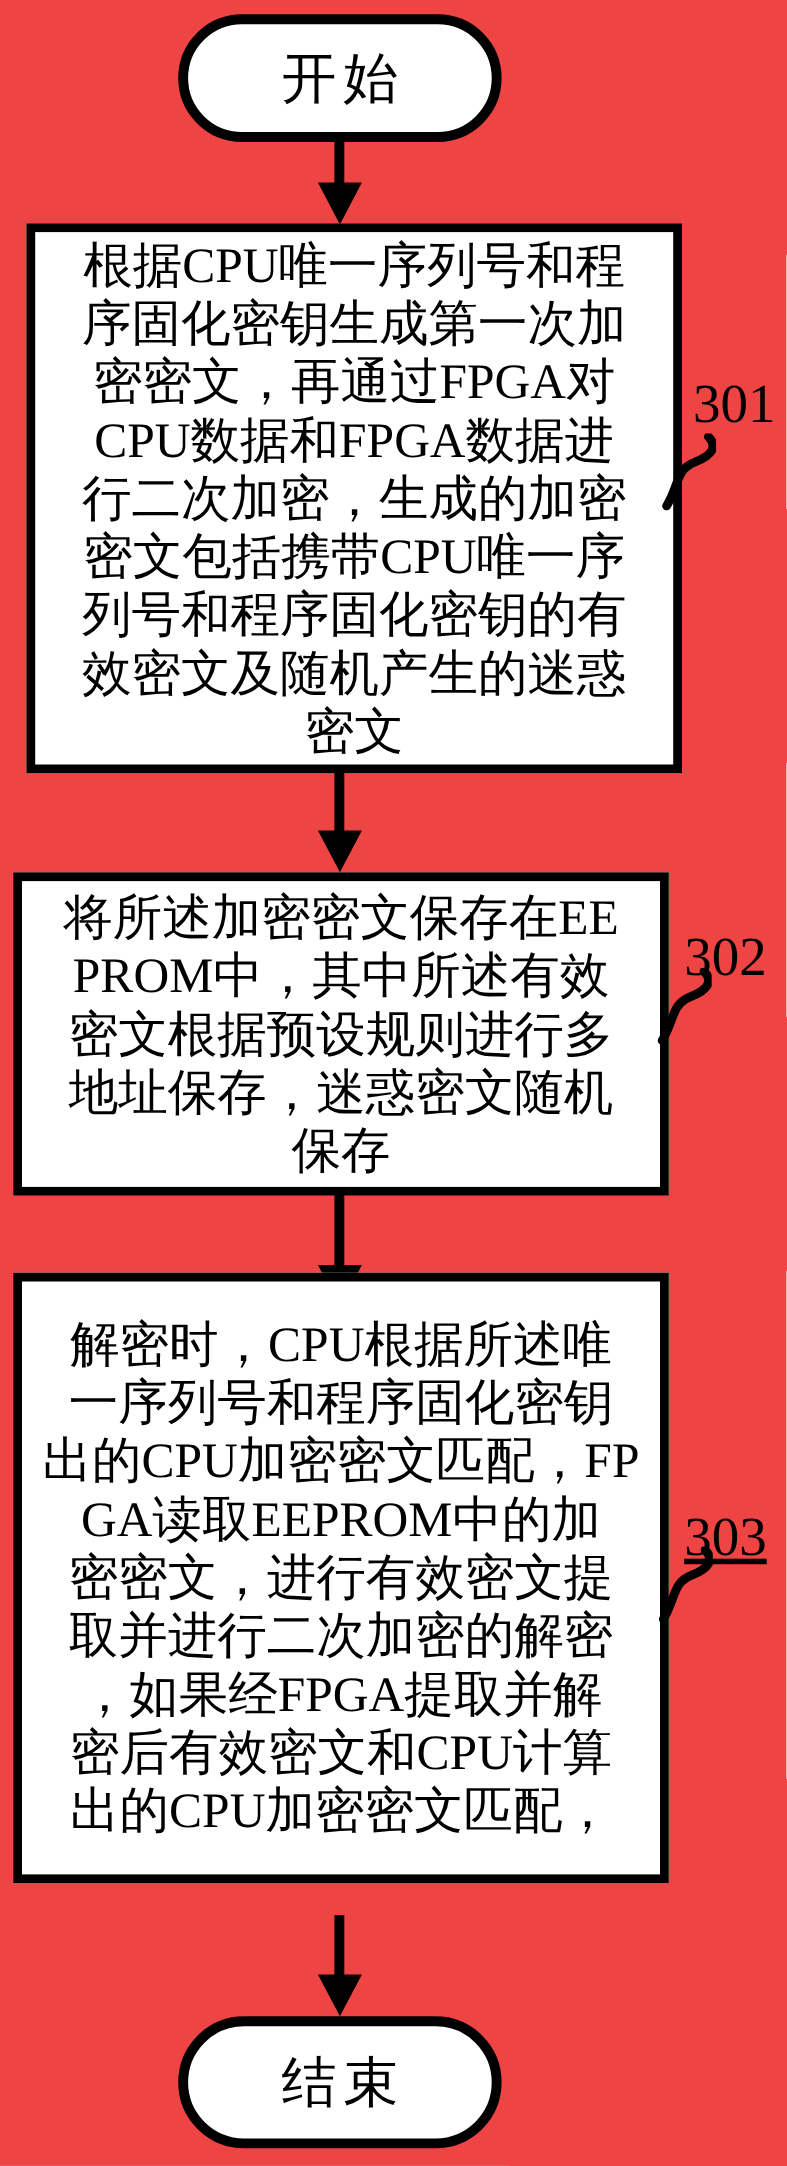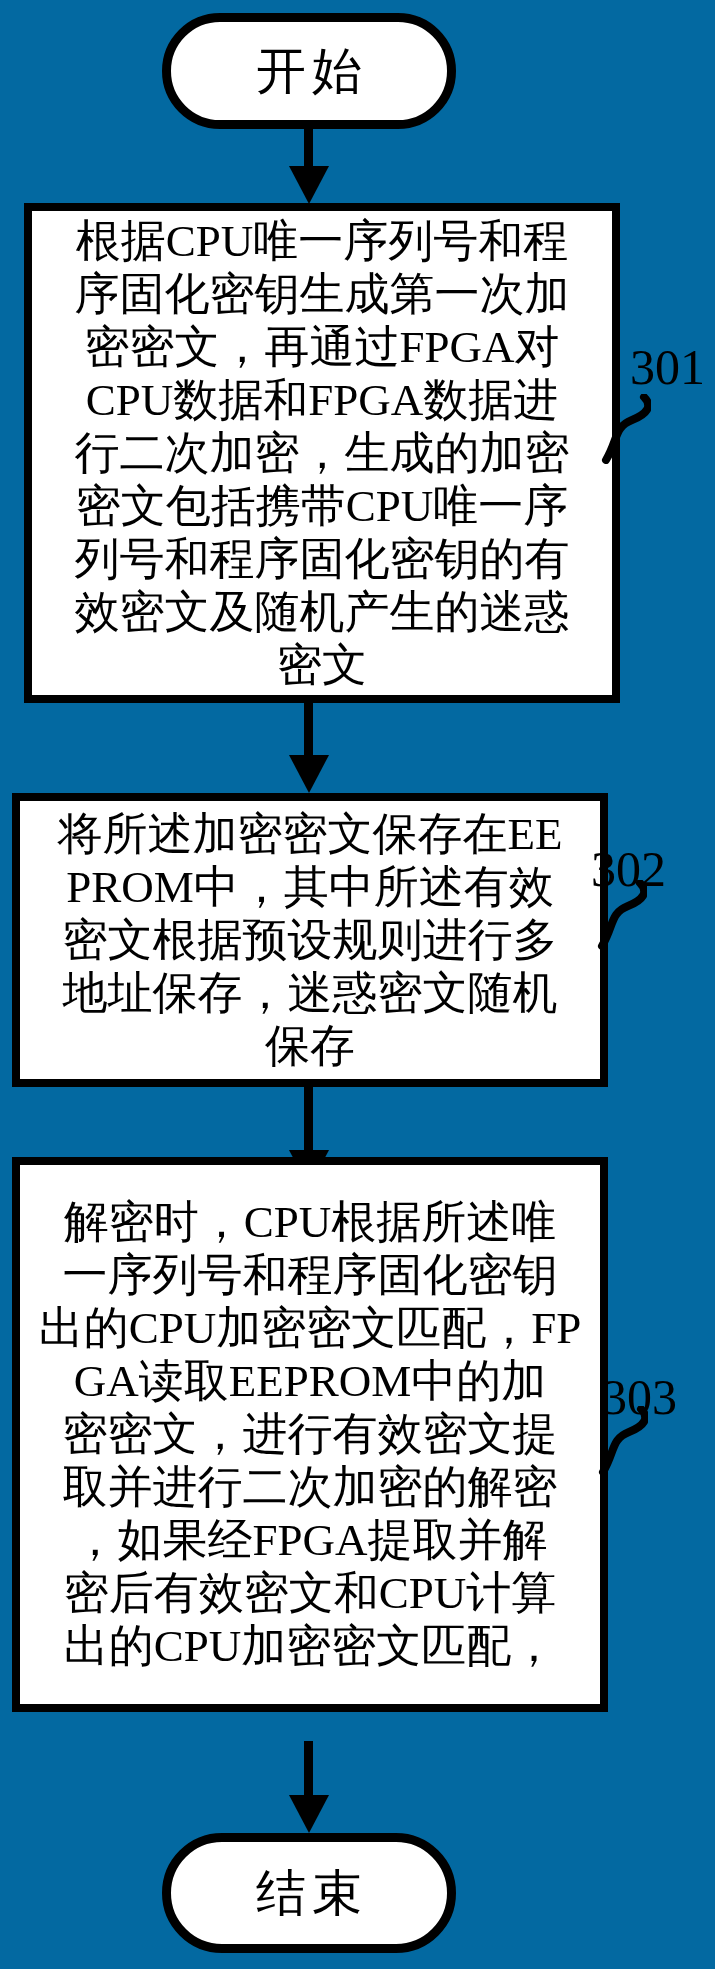--- a/index.html
+++ b/index.html
@@ -1,21 +1,21 @@
 <!DOCTYPE html>
 <html><head>
 <meta charset="utf-8">
 <style>
   * { margin: 0; padding: 0; box-sizing: border-box; }
   html, body { background: #ffffff; }
   .canvas {
     position: relative;
     width: 715px;
     height: 1969px;
-    background: #0369a1;
+    background: #ef4444;
     color: #000000;
     font-family: "Liberation Serif", "DejaVu Serif", serif;
     overflow: hidden;
   }
   .terminal {
     position: absolute;
     left: 162px;
     width: 294px;
     border: 9px solid #000;
     border-radius: 60px;
@@ -69,22 +69,22 @@
     border-right: 20px solid transparent;
     border-top: 38px solid #000;
   }
   .ref-label {
     position: absolute;
     font-size: 50px;
     font-family: "Liberation Serif", "DejaVu Serif", serif;
     white-space: nowrap;
   }
   .ref-label.l301 { left: 630px; top: 338px; }
-  .ref-label.l302 { left: 591px; top: 840px; }
-  .ref-label.l303 { left: 602px; top: 1368px; }
+  .ref-label.l302 { left: 622px; top: 840px; }
+  .ref-label.l303 { left: 622px; top: 1368px; text-decoration: underline; }
   .ref-squiggle { position: absolute; width: 50px; height: 70px; }
   .ref-squiggle.s301 { left: 601px; top: 394px; }
   .ref-squiggle.s302 { left: 597px; top: 880px; }
   .ref-squiggle.s303 { left: 598px; top: 1406px; }
   .ref-squiggle svg { display: block; width: 50px; height: 70px; }
 </style>
 </head>
 <body>
 
 <div class="canvas">

